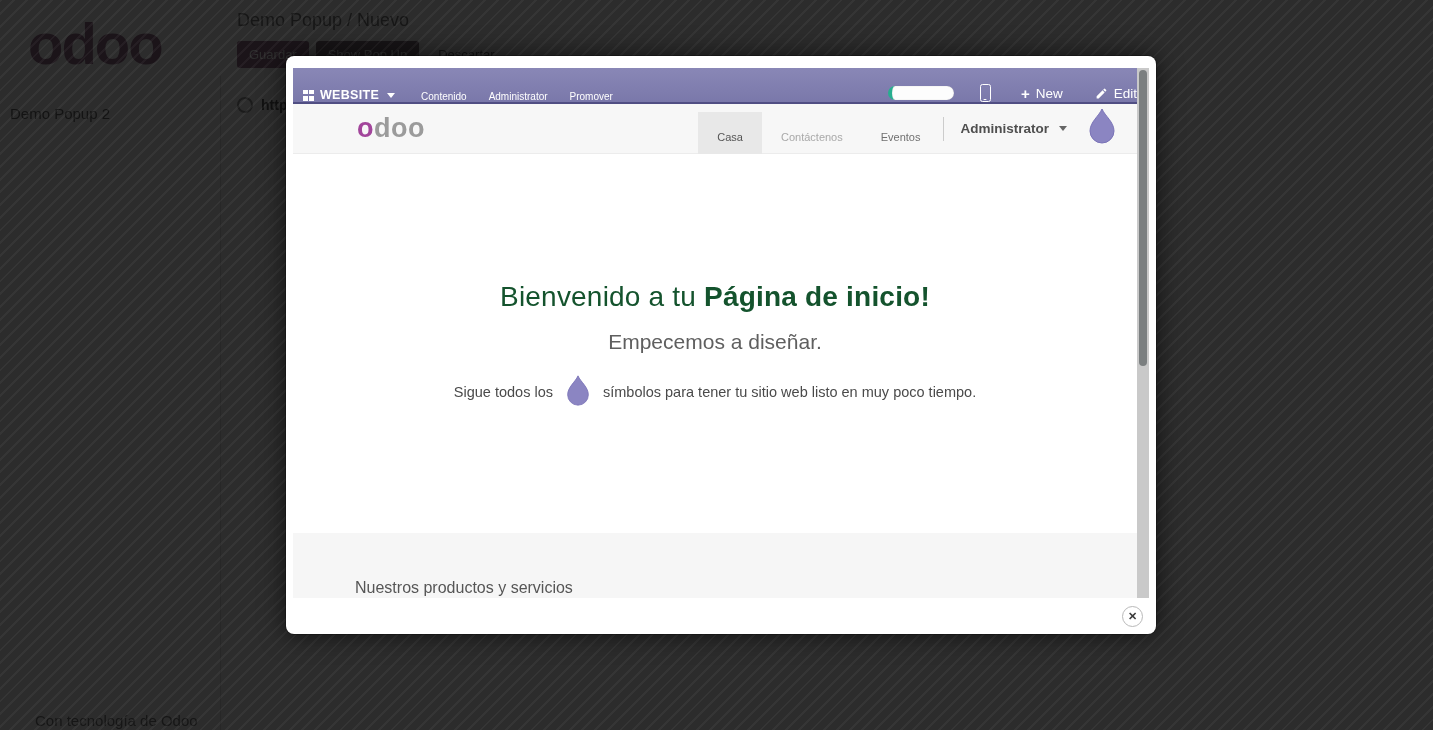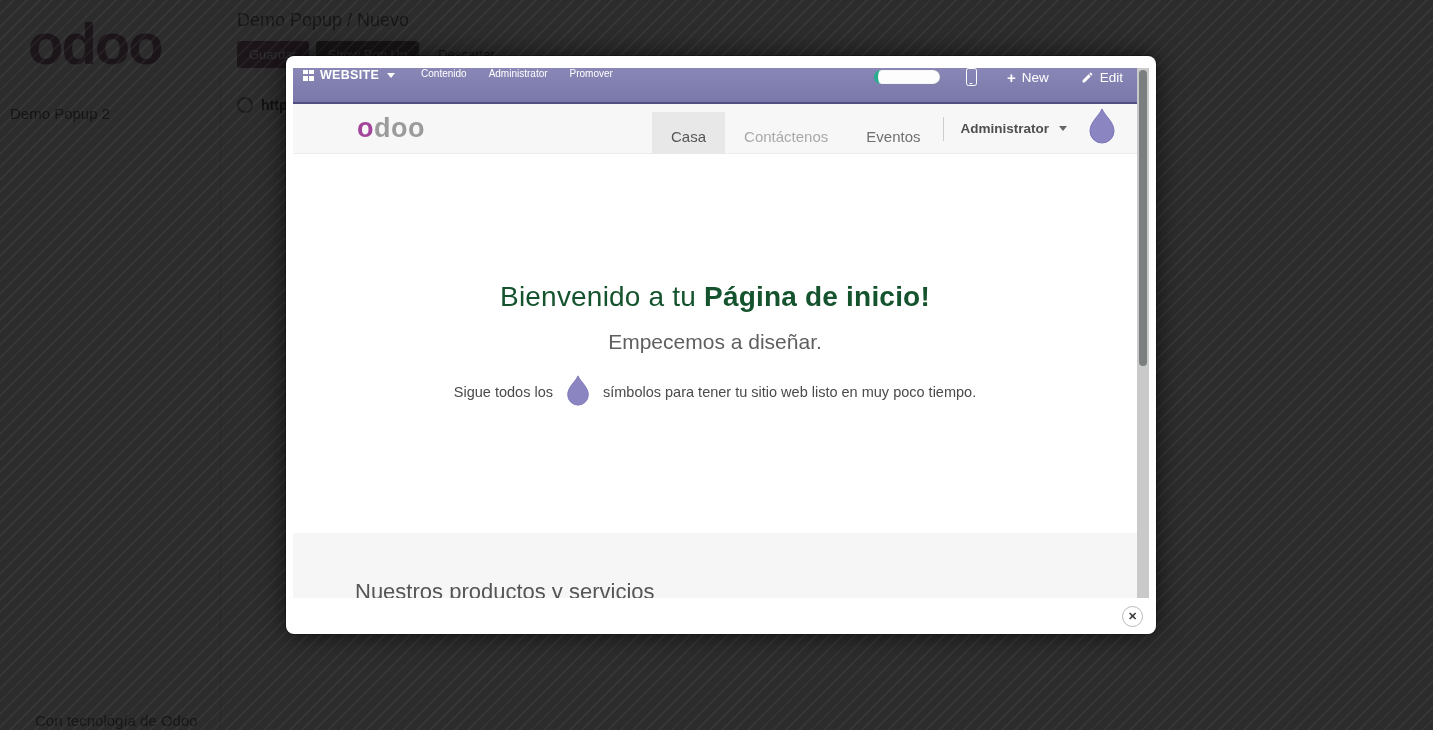--- a/index.html
+++ b/index.html
@@ -31,23 +31,23 @@
       transparent 2px, transparent 9px); }
 
   
   .modal { position:absolute; z-index:10; left:286px; top:56px; width:870px; height:578px;
     background:#fff; border-radius:8px; padding:12px 7px 36px 7px;
     box-shadow:0 0 26px rgba(0,0,0,0.65), 0 0 0 1px rgba(0,0,0,0.25); }
   .iframe { display:flex; width:856px; height:530px; overflow:hidden; }
   .site-col { width:844px; display:flex; flex-direction:column; }
 
   
-  .wtoolbar { height:36px; flex:0 0 36px; display:flex; align-items:flex-start;
+  .wtoolbar { height:36px; flex:0 0 36px; display:flex; align-items:flex-end;
     background:linear-gradient(#8987b6, #7a78aa); border-bottom:2px solid #504e83;
-    padding:0 14px 0 10px; color:#fff; }
+    padding:0 0 0 10px; color:#fff; }
   .website-block { display:flex; align-items:center; gap:6px; margin-right:26px; cursor:pointer; }
   .grid-icon { display:grid; grid-template-columns:1fr 1fr; grid-template-rows:1fr 1fr;
     gap:1.5px; width:11px; height:11px; }
   .grid-icon i { background:#fff; }
   .website-label { font-size:12.5px; font-weight:bold; letter-spacing:0.3px; }
   .caret-down { width:0; height:0; border-left:4px solid transparent; border-right:4px solid transparent;
     border-top:5px solid #fff; margin-left:2px; }
   .wmenu-item { font-size:10px; margin-right:22px; cursor:pointer; }
   .wt-right { margin-left:auto; display:flex; align-items:center; }
   .wt-input { width:66px; height:14px; background:#fdfdfd; border-radius:7px; border:none;
@@ -61,21 +61,21 @@
   .wt-edit { margin-left:32px; }
   .plus-glyph { font-size:15px; font-weight:bold; line-height:1; }
 
   
   .navbar { height:50px; flex:0 0 50px; background:#f7f7f7; border-bottom:1px solid #ececec;
     display:flex; align-items:center; }
   .site-logo { margin-left:64px; font-size:27px; font-weight:bold; letter-spacing:0.5px; cursor:pointer; }
   .site-logo .o1 { color:#a2459b; }
   .site-logo .rest { color:#9b9b9b; }
   .nav-right { margin-left:auto; display:flex; align-items:center; height:100%; }
-  .nav-item { height:100%; display:flex; align-items:center; padding:8px 19px; font-size:15px;
+  .nav-item { height:100%; display:flex; align-items:center; padding:8px 19px; font-size:11px;
     color:#707070; cursor:pointer;margin-top:16px; }
   .nav-item.active { background:#e8e8e8; color:#555; }
   .nav-item.muted { color:#a9a9a9; }
   .nav-divider { width:1px; height:24px; background:#ccc; margin:0 4px; }
   .nav-user { display:flex; align-items:center; gap:10px; padding:0 12px; font-size:13.5px;
     font-weight:bold; color:#4f4f4f; cursor:pointer; height:100%; }
   .caret-gray { width:0; height:0; border-left:4px solid transparent; border-right:4px solid transparent;
     border-top:5px solid #666; }
   .nav-drop { align-self:flex-start; margin:4px 20px 0 8px; cursor:pointer; }
 
@@ -86,21 +86,21 @@
   .hero { flex:0 0 379px; background:#fff; text-align:center; padding-top:126px; }
   .hero h1 { font-size:28px; line-height:34px; color:#14532d; margin:0 8px 13px;
     font-weight:500; letter-spacing:0.2px; }
   .hero h1 .strong { font-weight:800; }
   .hero-sub { font-size:21px; line-height:30px; color:#5f5f5f; font-weight:400; margin:0 0 18px; }
   .hero-hint { display:flex; align-items:center; justify-content:center; gap:12px;
     font-size:14.5px; color:#4a4a4a; }
 
   
   .gray-section { flex:1; background:#f6f6f6; padding:46px 0 0 62px; }
-  .gray-section h2 { font-size:22px; font-weight:500; color:#565656; }
+  .gray-section h2 { font-size:16px; font-weight:500; color:#565656; }
 
   
   .sb-track { width:12px; background:#c9c9c9; position:relative; cursor:pointer; }
   .sb-thumb { position:absolute; left:2px; top:2px; width:8px; height:296px;
     background:#7b7f80; border-radius:4px; cursor:pointer; }
 
   
   .modal-close { position:absolute; right:13px; bottom:7px; width:21px; height:21px;
     border-radius:50%; border:1px solid #b9b9b9; background:#fff; color:#3c3c3c;
     font-size:11px; font-weight:bold; line-height:19px; text-align:center; cursor:pointer;

